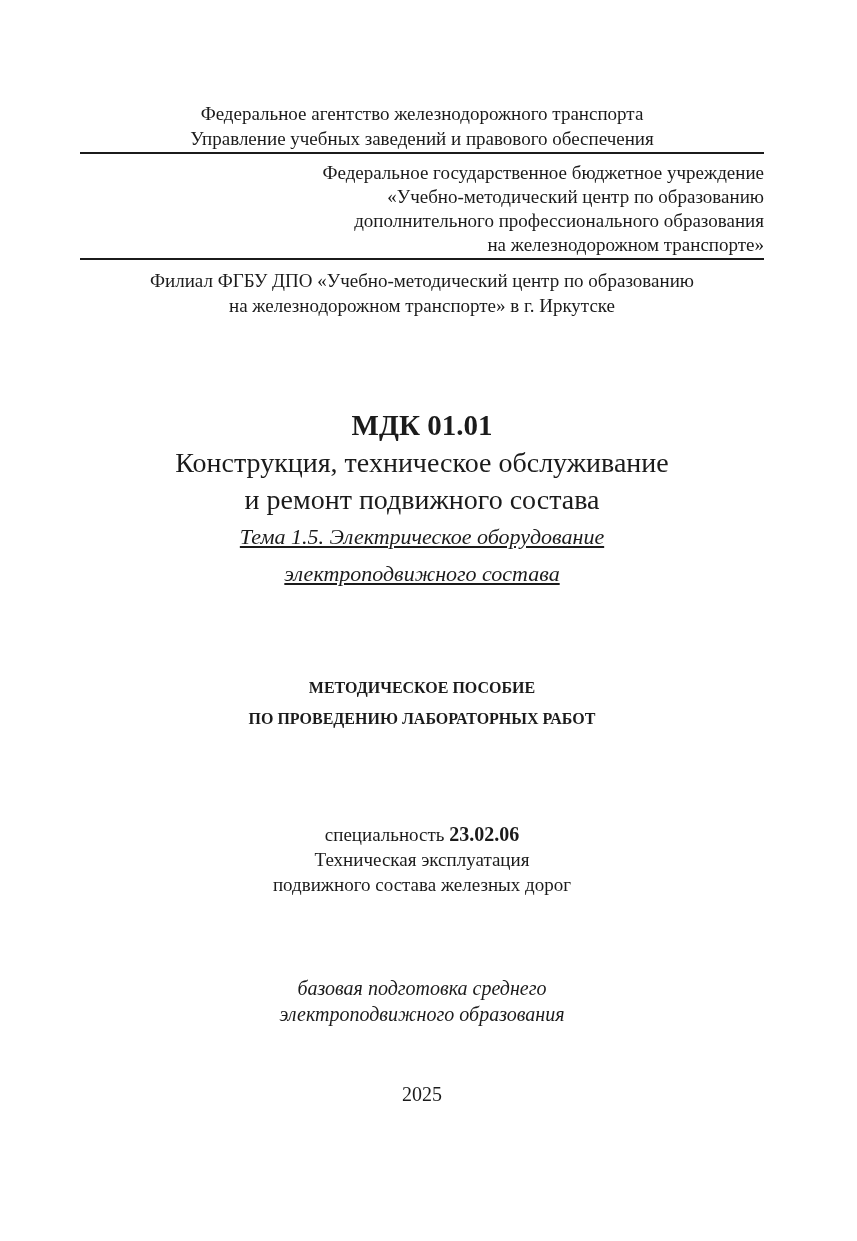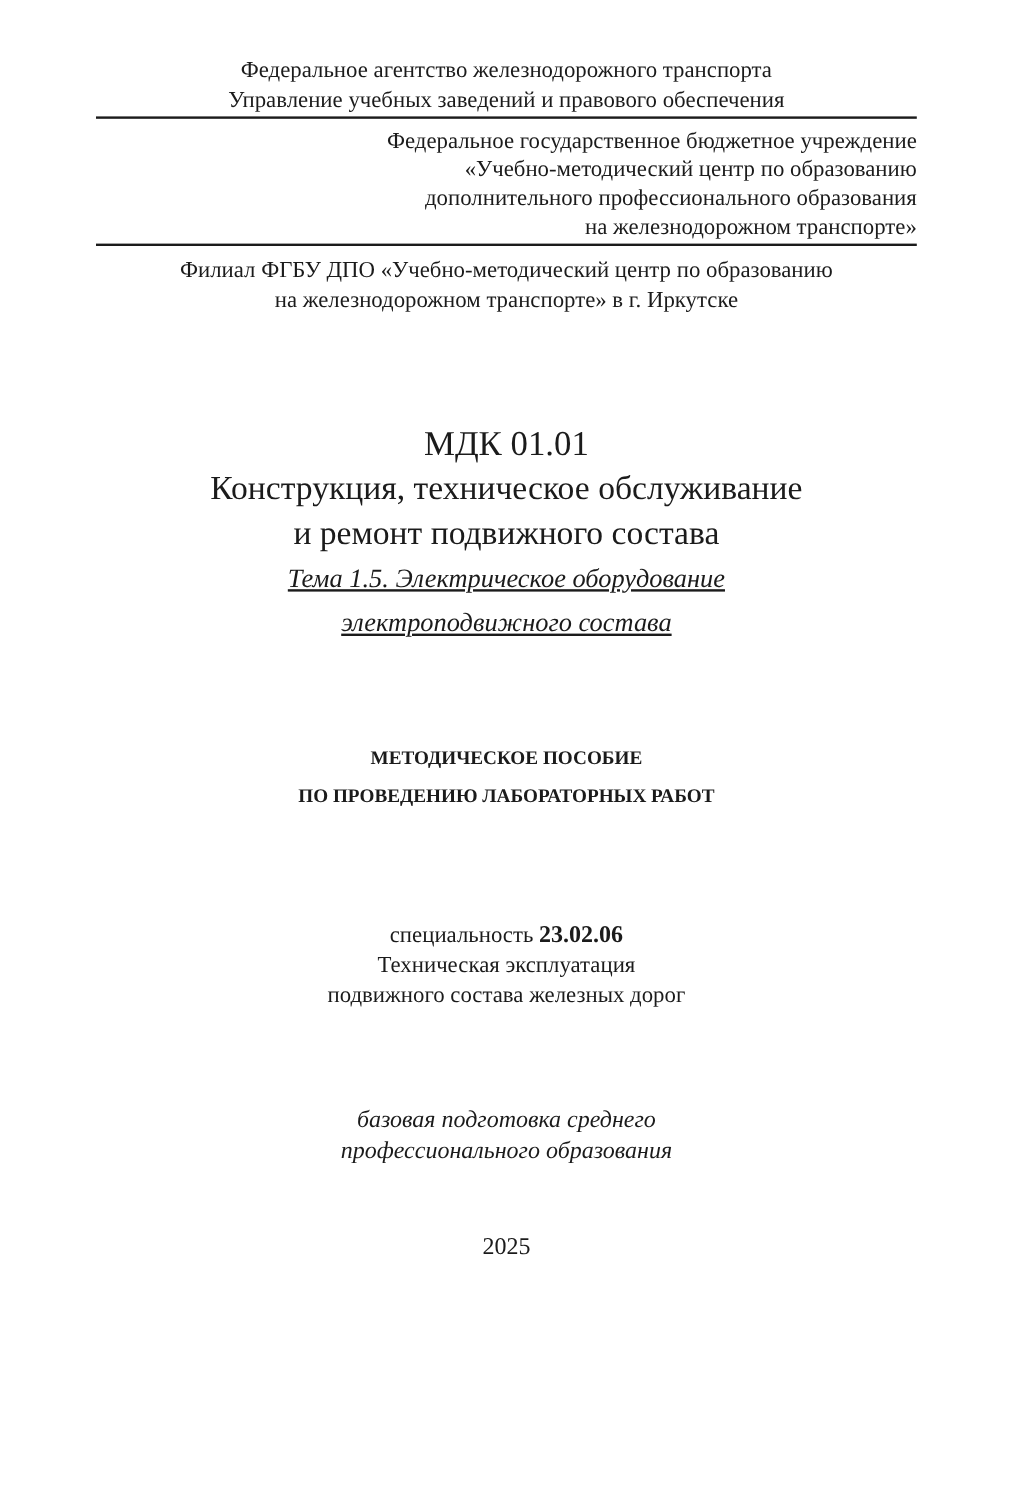--- a/index.html
+++ b/index.html
@@ -16,21 +16,21 @@
     font-family: "Liberation Serif", "DejaVu Serif", serif;
     overflow: hidden;
     box-sizing: border-box;
   }
   .content {
     margin-left: 80px;
     width: 684px;
     text-align: center;
   }
   .header-agency {
-    padding-top: 46px;
+    padding-top: 101px;
     font-size: 19px;
     line-height: 25px;
   }
   .rule {
     border: 0;
     border-top: 2px solid #1b1b1b;
     margin: 1px 0 0 0;
     width: 100%;
   }
   .header-institution {
@@ -43,21 +43,21 @@
     margin-top: 8px;
     font-size: 19px;
     line-height: 25px;
   }
   .title-block {
     margin-top: 89px;
     line-height: 37px;
   }
   .title-code {
     font-size: 29px;
-    font-weight: normal;
+    font-weight: bold;
   }
   .title-name {
     font-size: 28px;
   }
   .title-topic {
     font-size: 22px;
     font-style: italic;
     text-decoration: underline;
   }
   .subtitle-block {
@@ -128,19 +128,19 @@
     </div>
 
     <div class="specialty-block">
       <div><span>специальность</span> <span class="specialty-code">23.02.06</span></div>
       <div>Техническая эксплуатация</div>
       <div>подвижного состава железных дорог</div>
     </div>
 
     <div class="training-block">
       <div>базовая подготовка среднего</div>
-      <div>профессионального образования</div>
+      <div>электроподвижного образования</div>
     </div>
 
     <div class="year-block">2025</div>
 
   </div>
 </div>
 
 </body></html>

